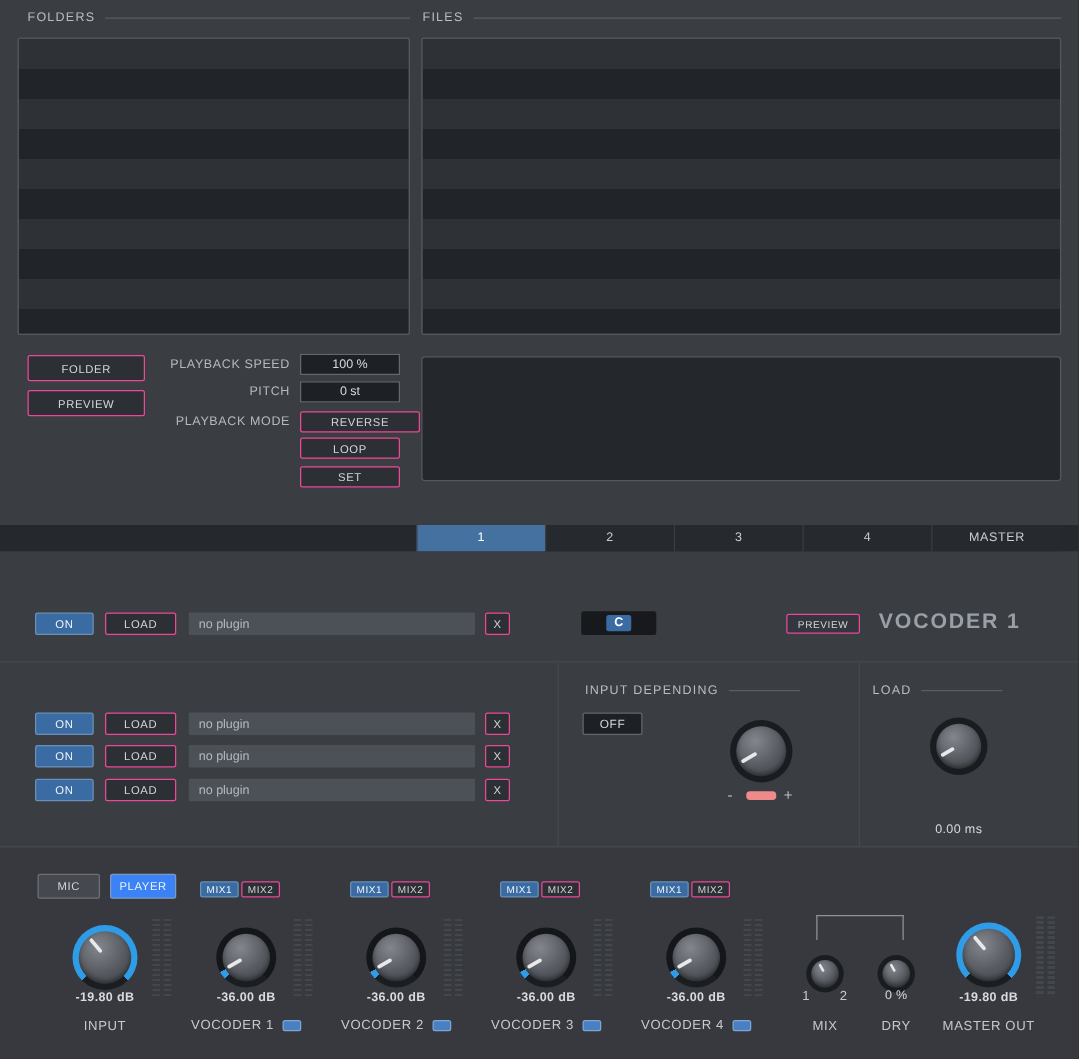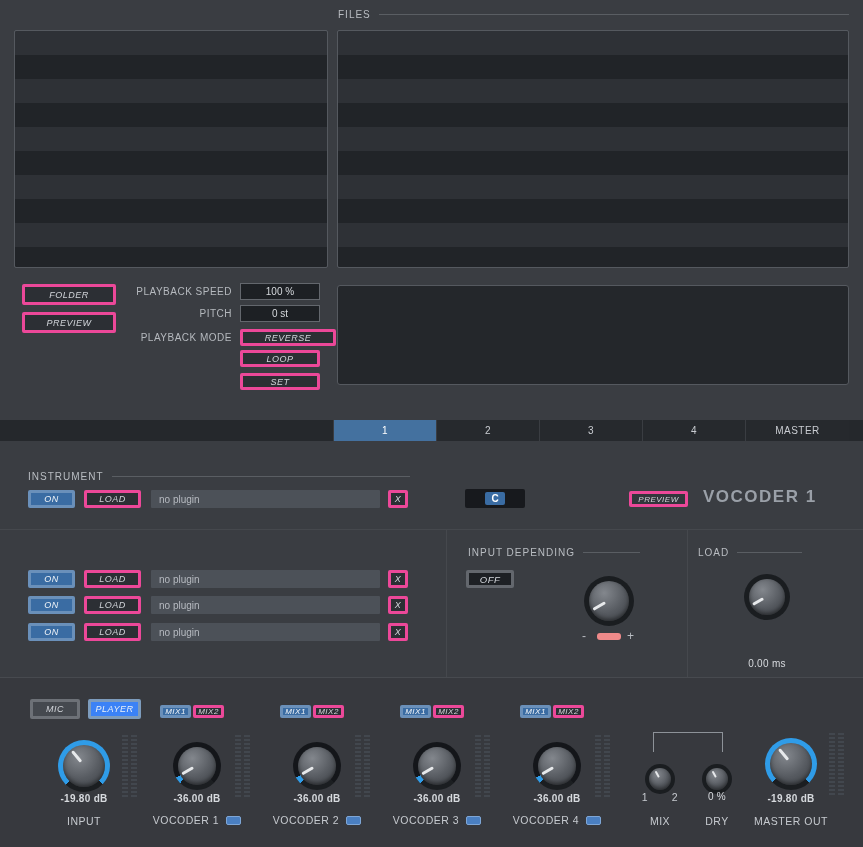--- a/index.html
+++ b/index.html
@@ -14,23 +14,23 @@
   
   .seclabel { display:flex; align-items:center; gap:8px; font-size:10px;
     letter-spacing:1px; color:#b9bdc2; }
   .seclabel::after { content:''; flex:1; height:1px; background:#5a5e63; }
 
   .panel { background:#212428; border:1px solid #55595f; border-radius:2px; }
   .striped { background:
     repeating-linear-gradient(to bottom, #2e3136 0 24px, #212428 24px 48px);
     background-clip:padding-box; }
 
-  .btn { background:#2c2f34; border:3px solid #ec4899; border-radius:2px;
+  .btn { background:#2c2f34; border:1px solid #ec4899; border-radius:2px;
     color:#d2d5da; font-size:9px; letter-spacing:.5px;
-    display:flex; align-items:center; justify-content:center; cursor:pointer;font-style:italic; }
+    display:flex; align-items:center; justify-content:center; cursor:pointer; }
   .btn-blue { background:#3a6ca3; border-color:#6a90ba; color:#f0f4f8; }
   .btn-dim  { background:#1d2024; border-color:#63676d; }
   .valuebox { background:#1d2024; border:1px solid #63676d; color:#d6d9dd;
     font-size:10px; display:flex; align-items:center; justify-content:center; }
   .field { background:#4c5158; color:#b6bac0; font-size:10px; border-radius:1px;
     display:flex; align-items:center; padding-left:8px; }
 
   .rlabel { font-size:10px; color:#b5b9be; text-align:right; letter-spacing:.5px; }
 
   .tabband { background:#25282c; }
@@ -76,20 +76,23 @@
   .bigtitle { font-size:17px; font-weight:bold; color:#9aa0a8; letter-spacing:1.5px; }
   .bracket { border:1px solid #8d9298; border-bottom:none; }
   .slider-red { background:#ef8a8a; border-radius:3px; }
   .pmsign { font-size:12px; color:#b9bdc2; }
 </style>
 </head>
 <body>
 
 <div id="app">
 
+  <div class="abs seclabel" style="left:22px; top:8px; width:306px; height:12px;">
+    <span>FOLDERS</span>
+  </div>
   <div class="abs seclabel" style="left:338px; top:8px; width:511px; height:12px;">
     <span>FILES</span>
   </div>
 
   <div class="abs panel striped" style="left:14px; top:30px; width:314px; height:238px;"></div>
   <div class="abs panel striped" style="left:337px; top:30px; width:512px; height:238px;"></div>
 
   <div class="abs btn" style="left:22px; top:284px; width:94px; height:21px;">FOLDER</div>
   <div class="abs btn" style="left:22px; top:312px; width:94px; height:21px;">PREVIEW</div>
 
@@ -106,23 +109,20 @@
 
   <div class="abs panel" style="left:337px; top:285px; width:512px; height:100px; background:#24272b; border-radius:3px;"></div>
 
   <div class="abs tabband" style="left:0; top:420px; width:863px; height:21px;"></div>
   <div class="abs tab active" style="left:333px; top:420px; width:103px; height:21px;">1</div>
   <div class="abs tab" style="left:436px; top:420px; width:103px; height:21px;">2</div>
   <div class="abs tab" style="left:539px; top:420px; width:103px; height:21px;">3</div>
   <div class="abs tab" style="left:642px; top:420px; width:103px; height:21px;">4</div>
   <div class="abs tab" style="left:745px; top:420px; width:104px; height:21px;">MASTER</div>
 
-  <div class="abs seclabel" style="left:28px; top:470px; width:382px; height:12px;">
-    <span>INSTRUMENT</span>
-  </div>
   <div class="abs btn btn-blue" style="left:28px; top:490px; width:47px; height:18px;">ON</div>
   <div class="abs btn" style="left:84px; top:490px; width:57px; height:18px;">LOAD</div>
   <div class="abs field" style="left:151px; top:490px; width:229px; height:18px;">no plugin</div>
   <div class="abs btn" style="left:388px; top:490px; width:20px; height:18px;">X</div>
 
   <div class="abs notebox" style="left:465px; top:489px; width:60px; height:19px;">
     <span class="notechip">C</span>
   </div>
   <div class="abs btn minibtn" style="left:629px; top:491px; width:59px; height:16px; background:#33363c;">PREVIEW</div>
   <div class="abs bigtitle" style="left:703px; top:487px;">VOCODER 1</div>

